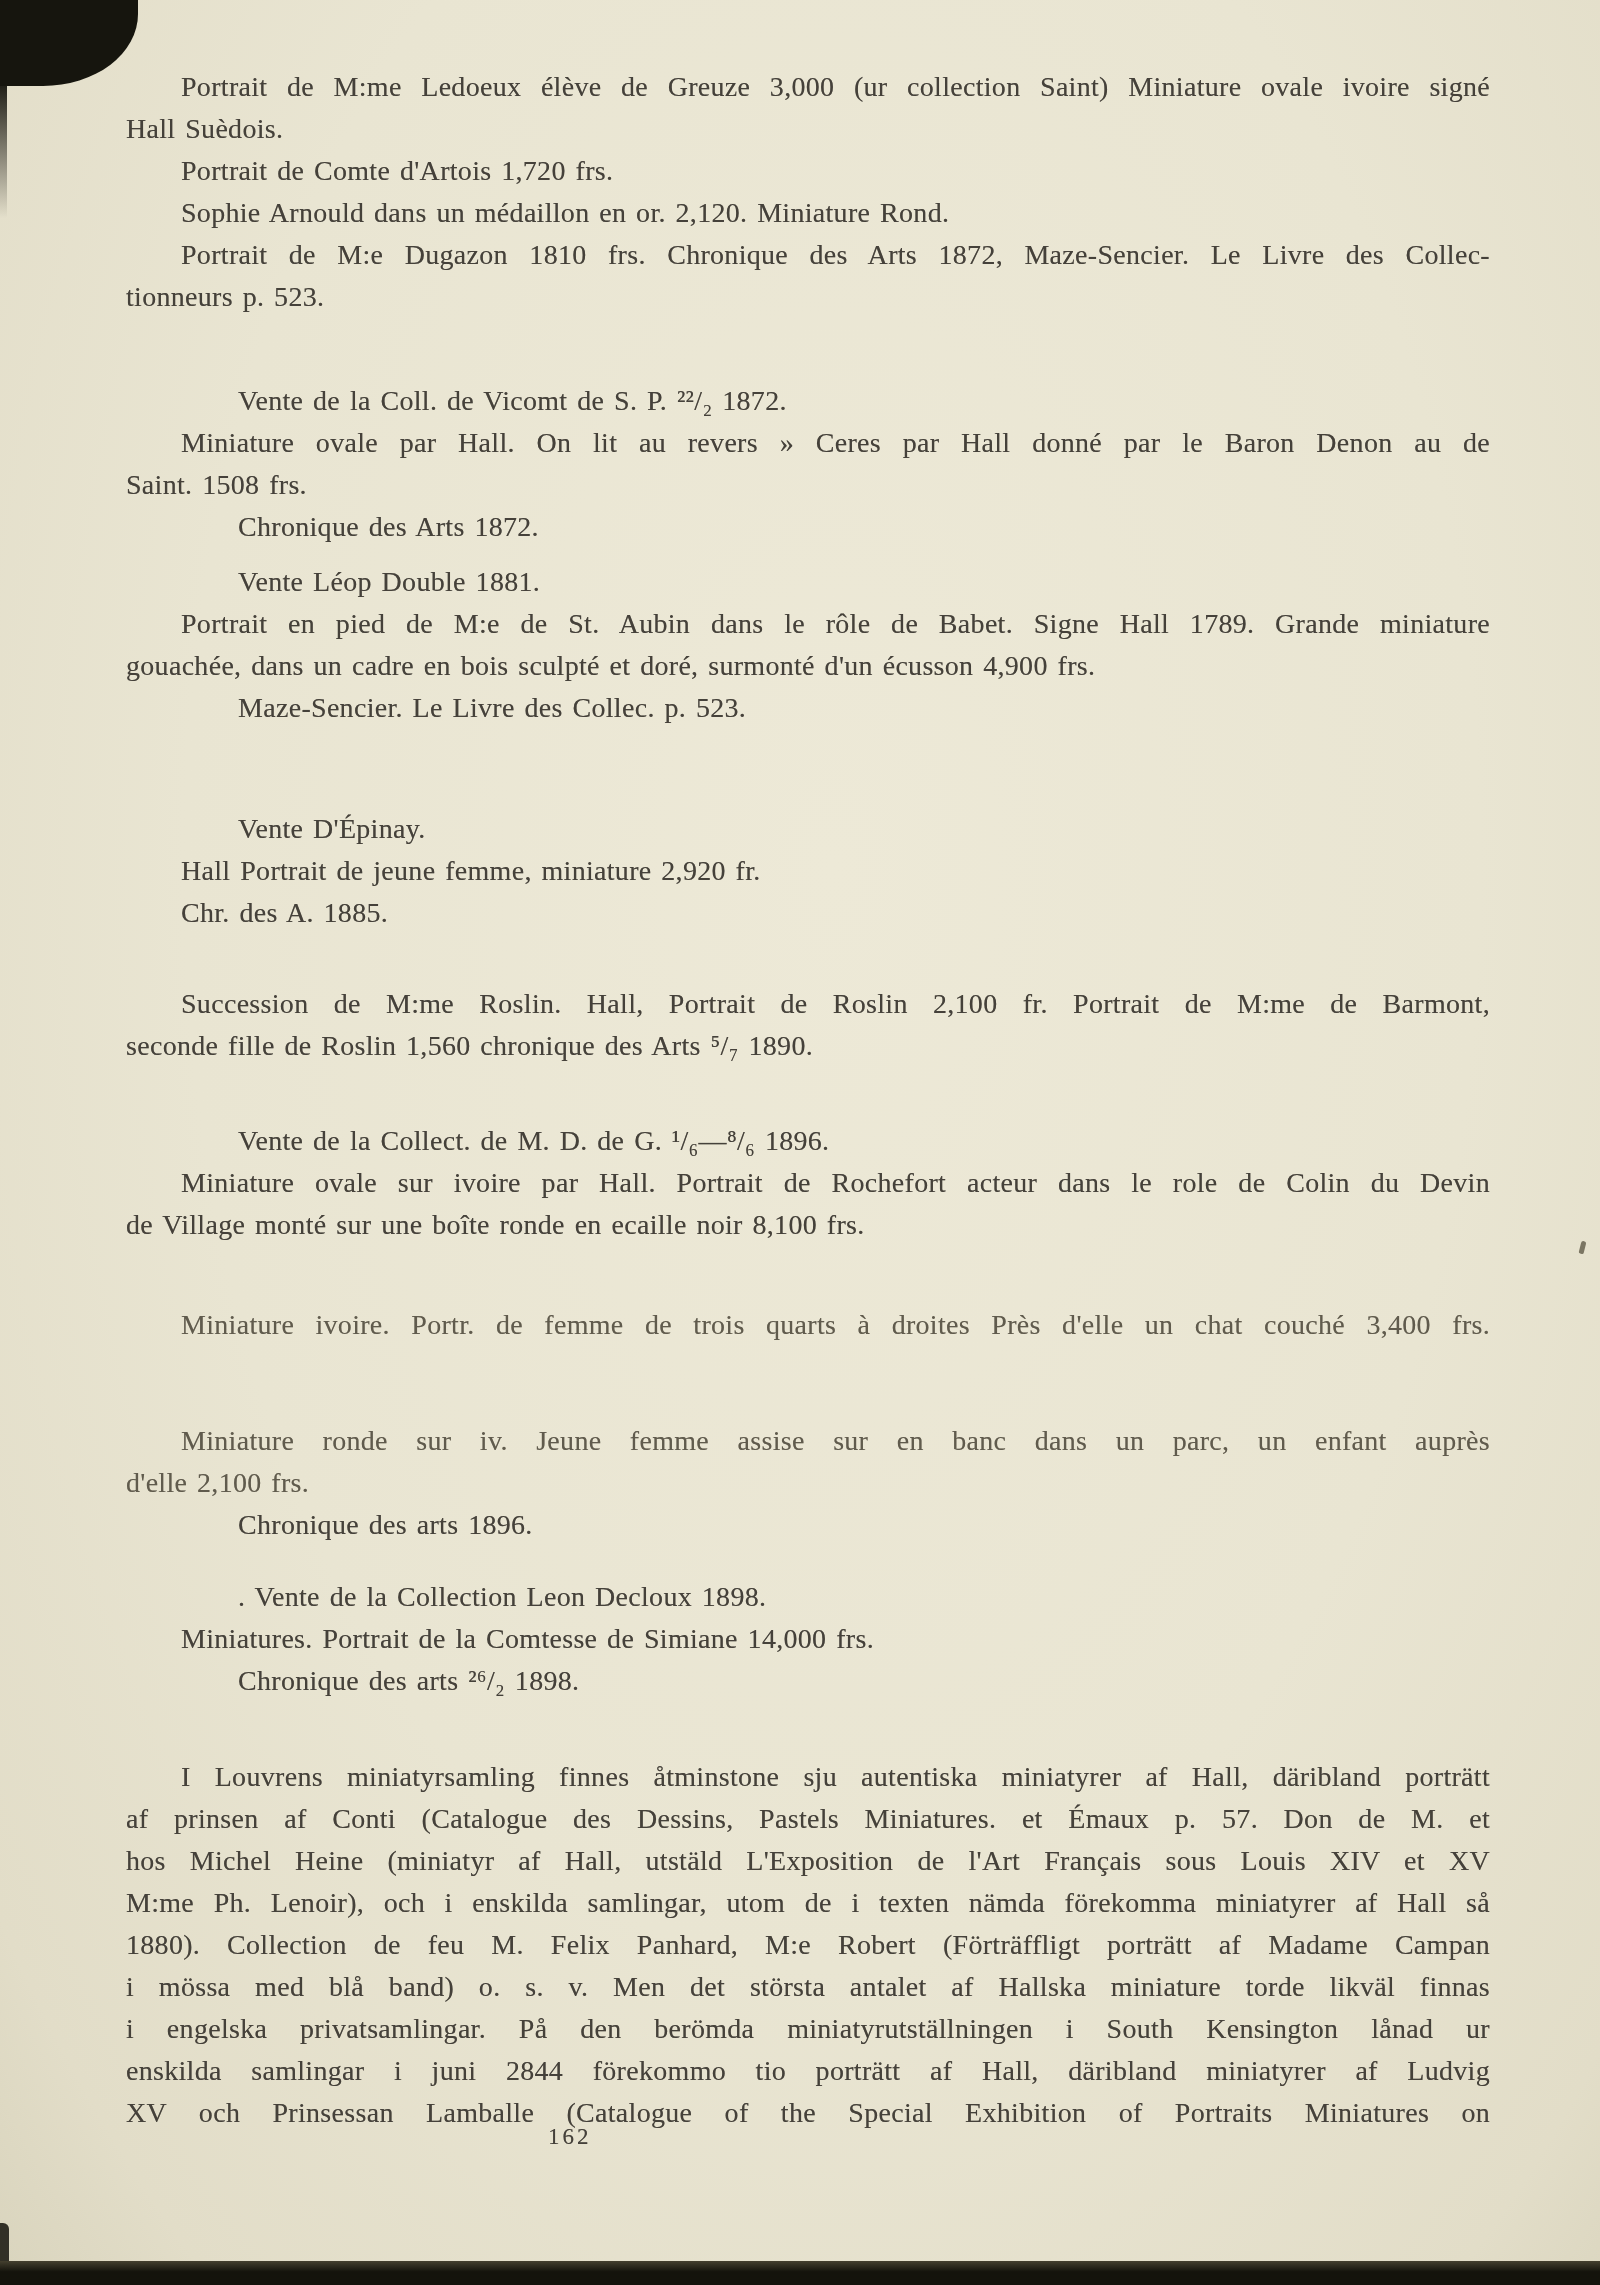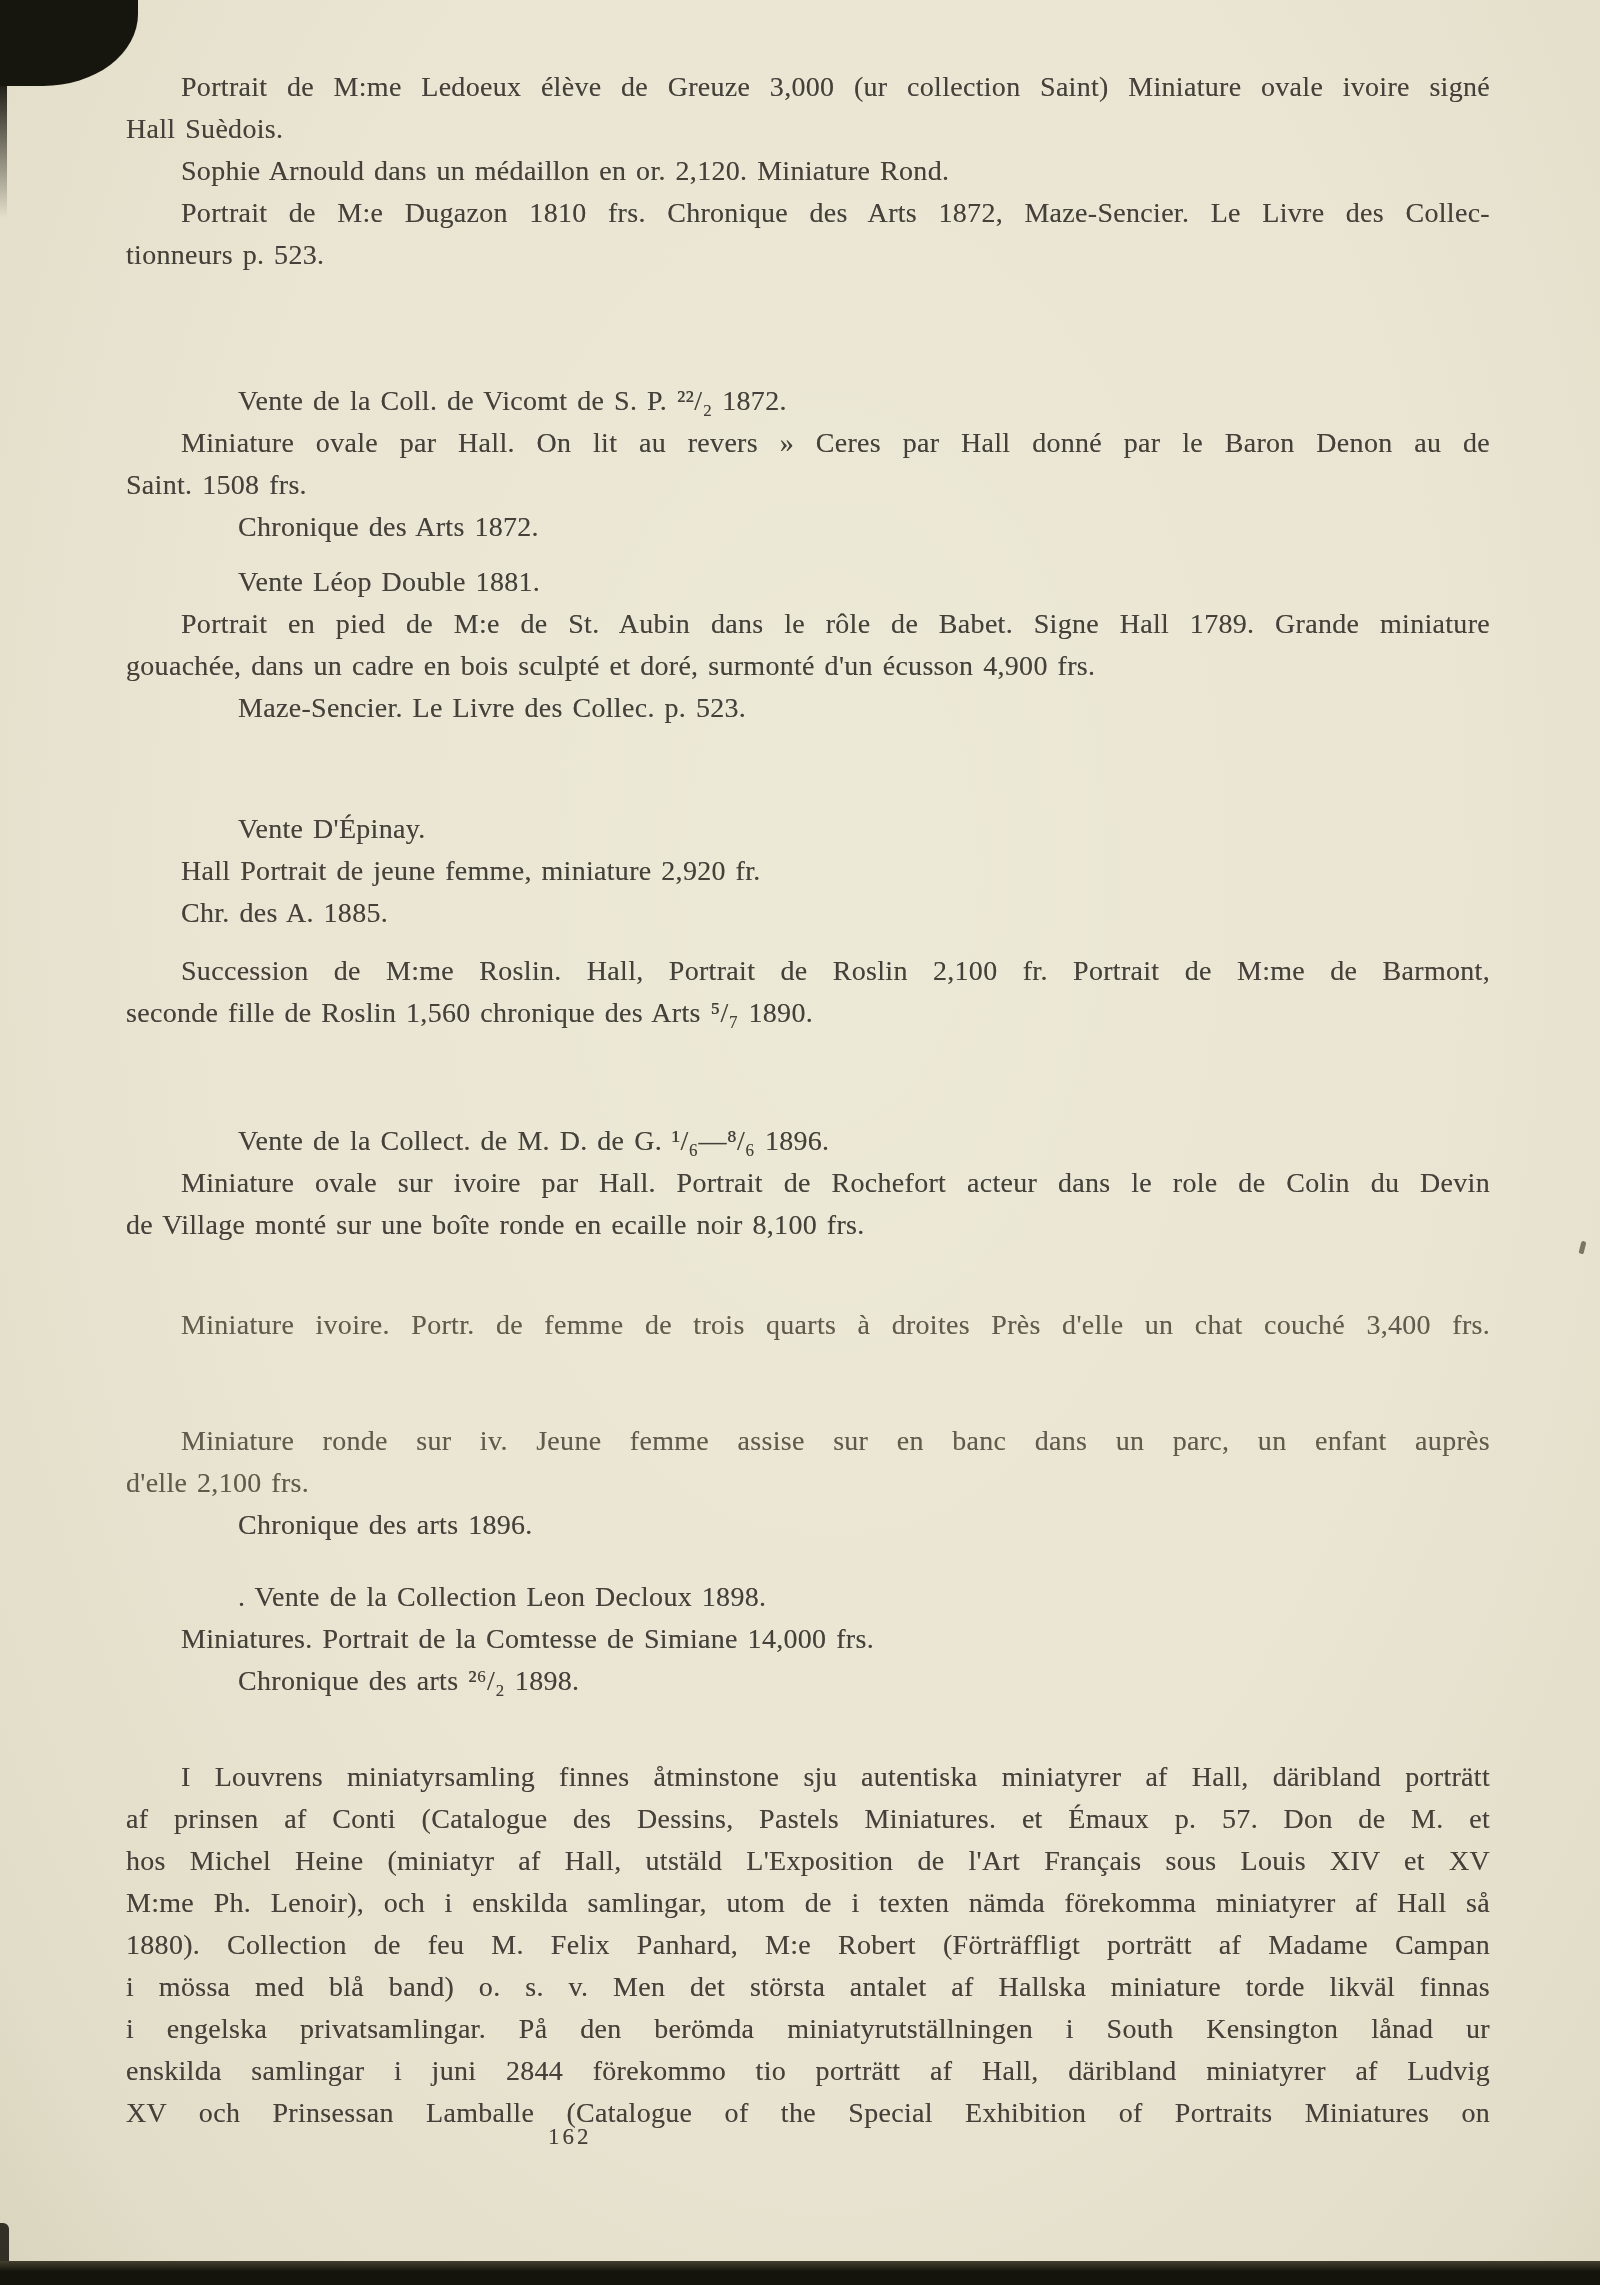--- a/index.html
+++ b/index.html
@@ -63,20 +63,21 @@
 <div class="page">
 
   <div class="corner-tl"></div>
   <div class="edge-left-fade"></div>
 
   <div class="textcol">
 
     <div class="block" style="top:66px">
       <div class="line ind1 just">Portrait de M:me Ledoeux élève de Greuze 3,000 (ur collection Saint) Miniature ovale ivoire signé</div>
       <div class="line">Hall Suèdois.</div>
+      <div class="line ind1">Portrait de Comte d'Artois 1,720 frs.</div>
       <div class="line ind1">Sophie Arnould dans un médaillon en or. 2,120. Miniature Rond.</div>
       <div class="line ind1 just">Portrait de M:e Dugazon 1810 frs. Chronique des Arts 1872, Maze-Sencier. Le Livre des Collec-</div>
       <div class="line">tionneurs p. 523.</div>
     </div>
 
     <div class="block" style="top:380px">
       <div class="line ind2">Vente de la Coll. de Vicomt de S. P. ²²/₂ 1872.</div>
       <div class="line ind1 just">Miniature ovale par Hall. On lit au revers » Ceres par Hall donné par le Baron Denon au de</div>
       <div class="line">Saint. 1508 frs.</div>
       <div class="line ind2">Chronique des Arts 1872.</div>
@@ -88,21 +89,21 @@
       <div class="line">gouachée, dans un cadre en bois sculpté et doré, surmonté d'un écusson 4,900 frs.</div>
       <div class="line ind2">Maze-Sencier. Le Livre des Collec. p. 523.</div>
     </div>
 
     <div class="block" style="top:808px">
       <div class="line ind2">Vente D'Épinay.</div>
       <div class="line ind1">Hall Portrait de jeune femme, miniature 2,920 fr.</div>
       <div class="line ind1">Chr. des A. 1885.</div>
     </div>
 
-    <div class="block" style="top:950px">
+    <div class="block" style="top:983px">
       <div class="line ind1 just">Succession de M:me Roslin. Hall, Portrait de Roslin 2,100 fr. Portrait de M:me de Barmont,</div>
       <div class="line">seconde fille de Roslin 1,560 chronique des Arts ⁵/₇ 1890.</div>
     </div>
 
     <div class="block" style="top:1120px">
       <div class="line ind2">Vente de la Collect. de M. D. de G. ¹/₆—⁸/₆ 1896.</div>
       <div class="line ind1 just">Miniature ovale sur ivoire par Hall. Portrait de Rochefort acteur dans le role de Colin du Devin</div>
       <div class="line">de Village monté sur une boîte ronde en ecaille noir 8,100 frs.</div>
     </div>
 

